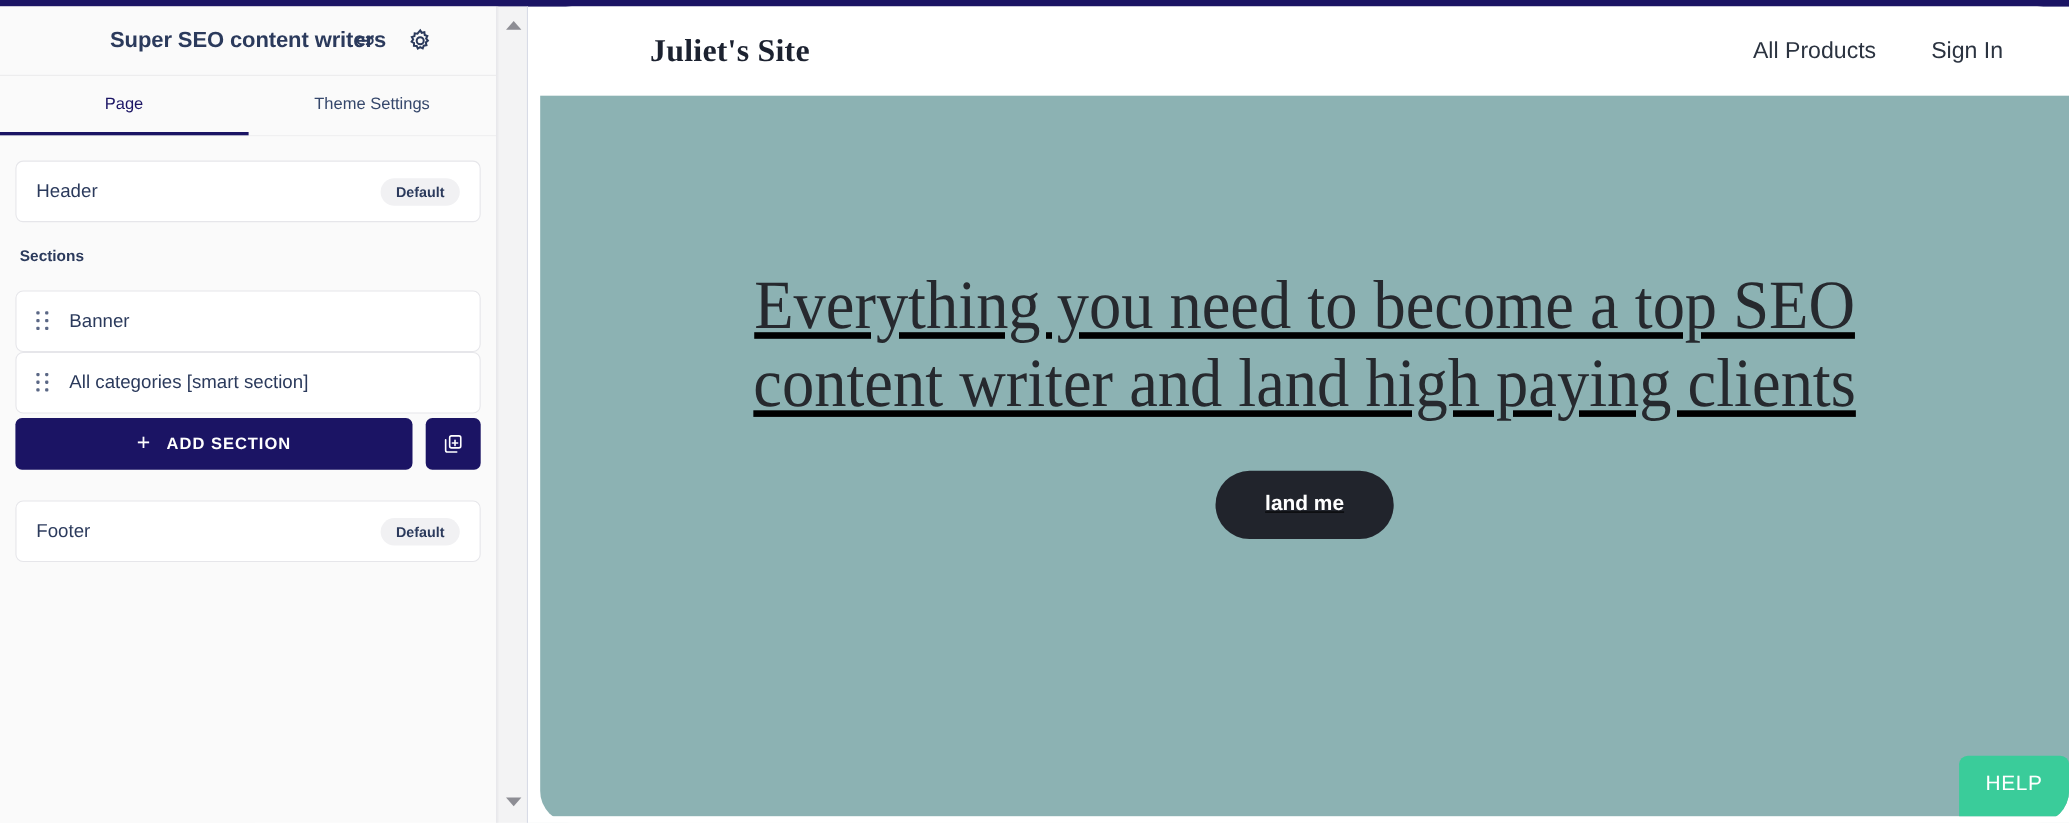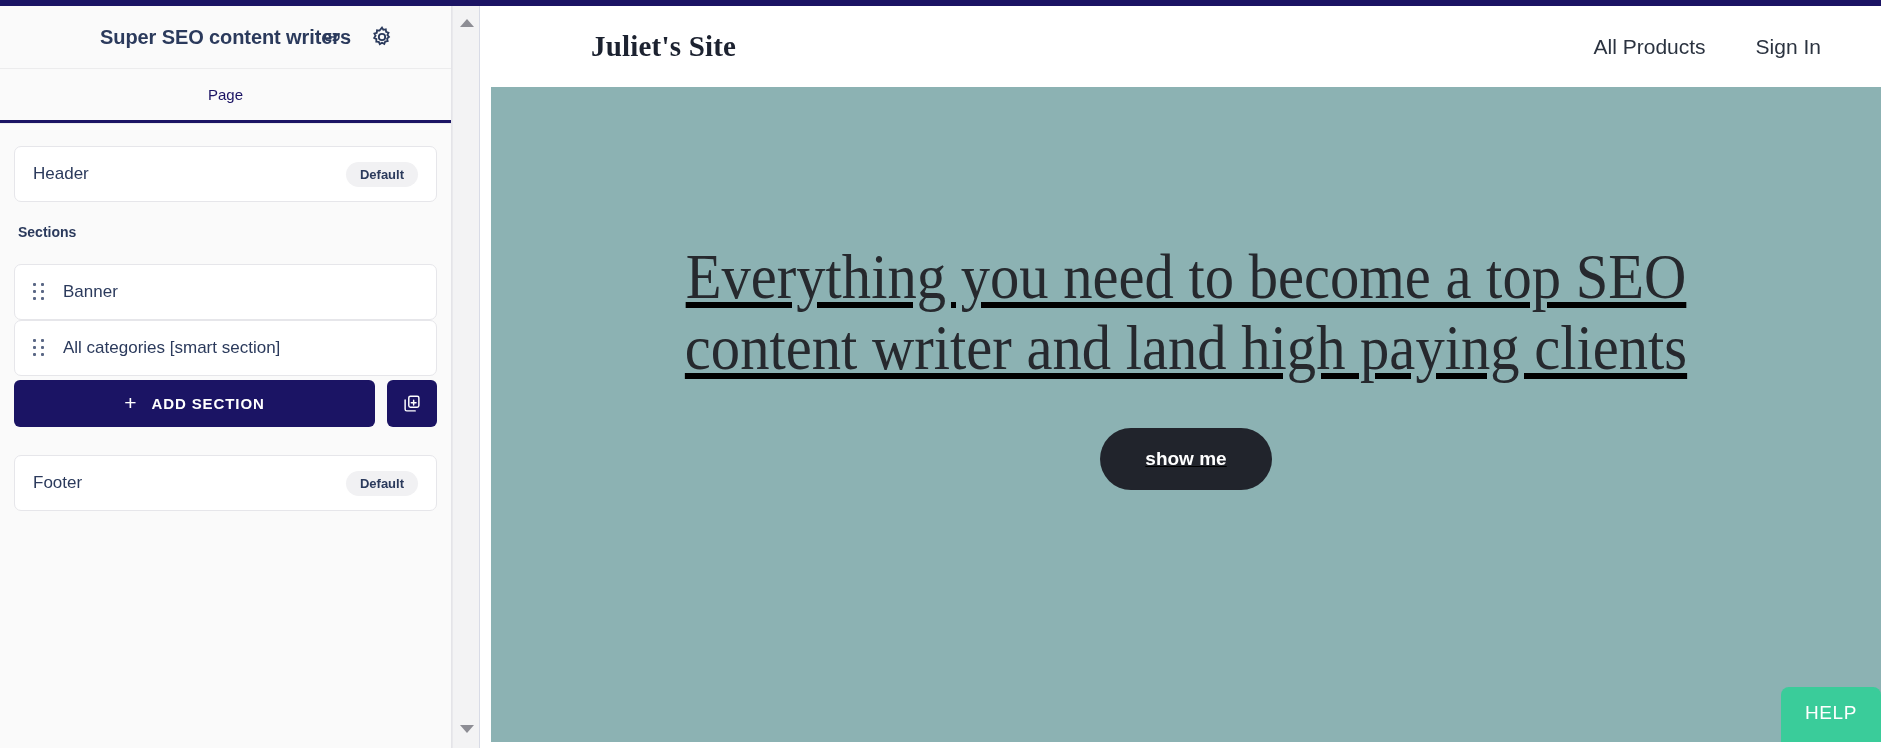--- a/index.html
+++ b/index.html
@@ -231,20 +231,21 @@
 
   
   #preview-frame {
     position: absolute;
     top: 6px;
     left: 491px;
     width: 1390px;
     height: 742px;
     background: #ffffff;
     overflow: hidden;
+    border-radius: 29px;
   }
 
   #site-header {
     height: 81px;
     background: #ffffff;
     display: flex;
     align-items: center;
     padding: 0 60px 0 100px;
   }
   #site-logo {
@@ -334,20 +335,21 @@
     <button class="hdr-icon-btn" id="gear-icon-btn">
       <svg width="24" height="24" viewBox="0 0 24 24" fill="none" stroke="#2b3a5c" stroke-width="1.8">
         <circle cx="12" cy="12" r="3.2"></circle>
         <path d="M12 2.6l1.3 2.2 2.5-.5.3 2.5 2.4.9-1.1 2.3 1.6 1.9-1.9 1.7.6 2.5-2.5.4-.9 2.4-2.3-1.1-2.2 1.3-1-2.3-2.5-.2.1-2.5-2.2-1.2 1.4-2.1-1.2-2.2 2.4-.8.2-2.5 2.5.3z"></path>
       </svg>
     </button>
   </div>
 
   <div id="panel-tabs">
     <button class="panel-tab active">Page</button>
+    <button class="panel-tab">Theme Settings</button>
   </div>
 
   <div id="panel-body">
 
     <div class="section-card">
       <span class="card-label">Header</span>
       <span class="badge-default">Default</span>
     </div>
 
     <div class="group-label">Sections</div>
@@ -413,18 +415,18 @@
   <div id="site-header">
     <div id="site-logo">Juliet's Site</div>
     <nav id="site-nav">
       <a class="site-nav-link">All Products</a>
       <a class="site-nav-link">Sign In</a>
     </nav>
   </div>
 
   <div id="hero-banner">
     <h1 id="hero-heading">Everything you need to become a top SEO content writer and land high paying clients</h1>
-    <button id="hero-cta">show me</button>
+    <button id="hero-cta">land me</button>
 
     <div id="help-widget">HELP</div>
   </div>
 
 </div>
 
 </body></html>

